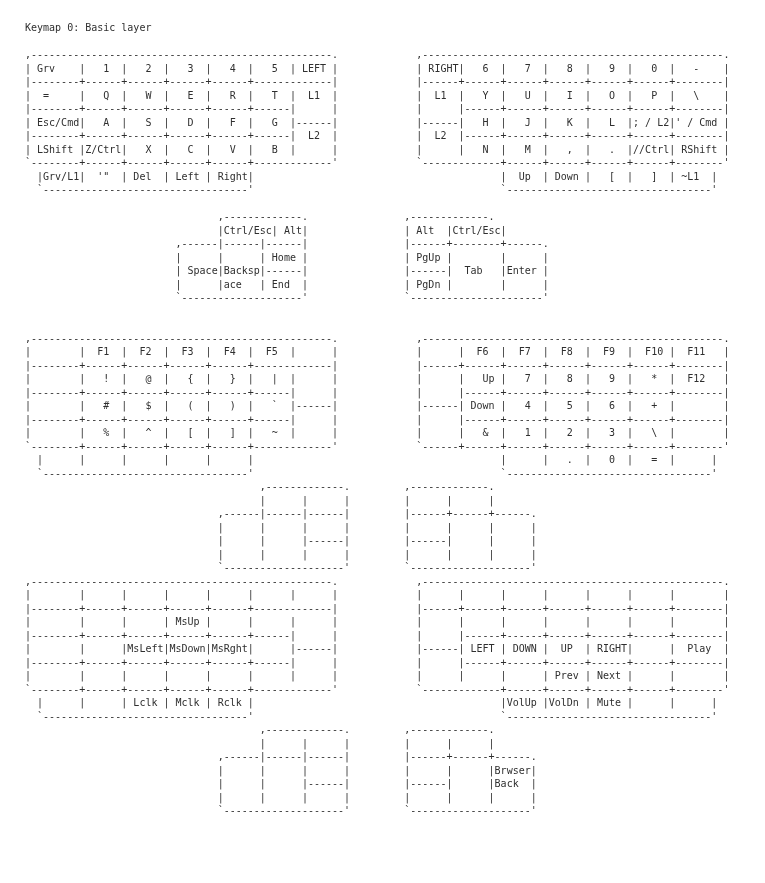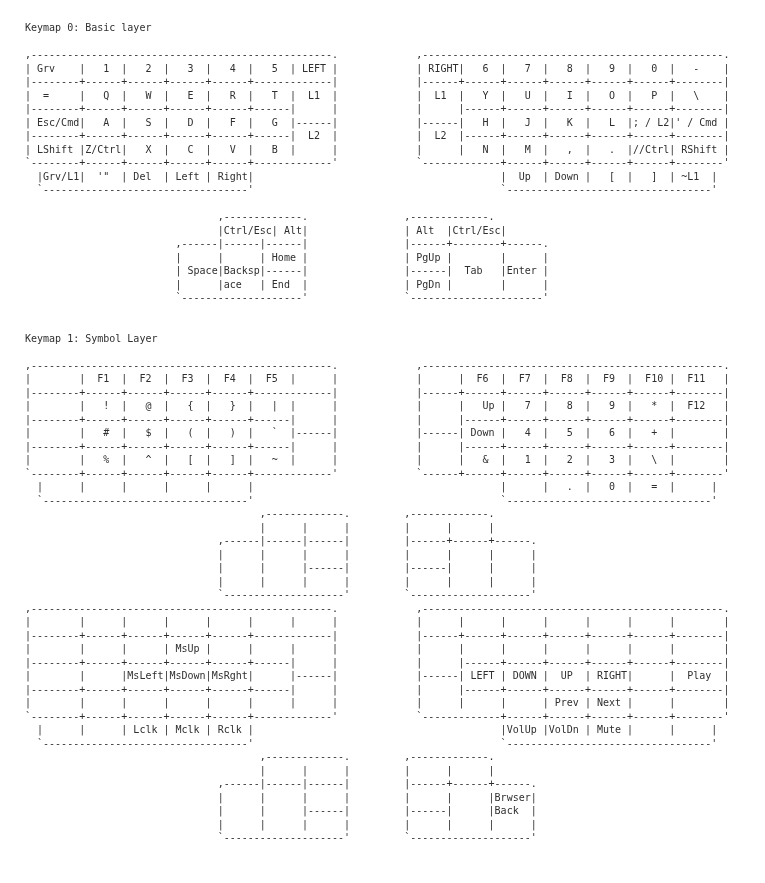--- a/index.html
+++ b/index.html
@@ -55,21 +55,20 @@
                                 ,-------------.                ,-------------.
                                 |Ctrl/Esc| Alt|                | Alt  |Ctrl/Esc|
                          ,------|------|------|                |------+--------+------.
                          |      |      | Home |                | PgUp |        |      |
                          | Space|Backsp|------|                |------|  Tab   |Enter |
                          |      |ace   | End  |                | PgDn |        |      |
                          `--------------------'                `----------------------'</pre>
   </section>
 
   <section class="keymap-section-1">
-    <pre class="keymap-title">Keymap 1: Symbol Layer</pre>
     <pre class="keymap-art">,--------------------------------------------------.             ,--------------------------------------------------.
 |        |  F1  |  F2  |  F3  |  F4  |  F5  |      |             |      |  F6  |  F7  |  F8  |  F9  |  F10 |  F11   |
 |--------+------+------+------+------+-------------|             |------+------+------+------+------+------+--------|
 |        |   !  |   @  |   {  |   }  |   |  |      |             |      |   Up |   7  |   8  |   9  |   *  |  F12   |
 |--------+------+------+------+------+------|      |             |      |------+------+------+------+------+--------|
 |        |   #  |   $  |   (  |   )  |   `  |------|             |------| Down |   4  |   5  |   6  |   +  |        |
 |--------+------+------+------+------+------|      |             |      |------+------+------+------+------+--------|
 |        |   %  |   ^  |   [  |   ]  |   ~  |      |             |      |   &amp;  |   1  |   2  |   3  |   \  |        |
 `--------+------+------+------+------+-------------'             `------+------+------+------+------+------+--------'
   |      |      |      |      |      |                                         |      |   .  |   0  |   =  |      |

